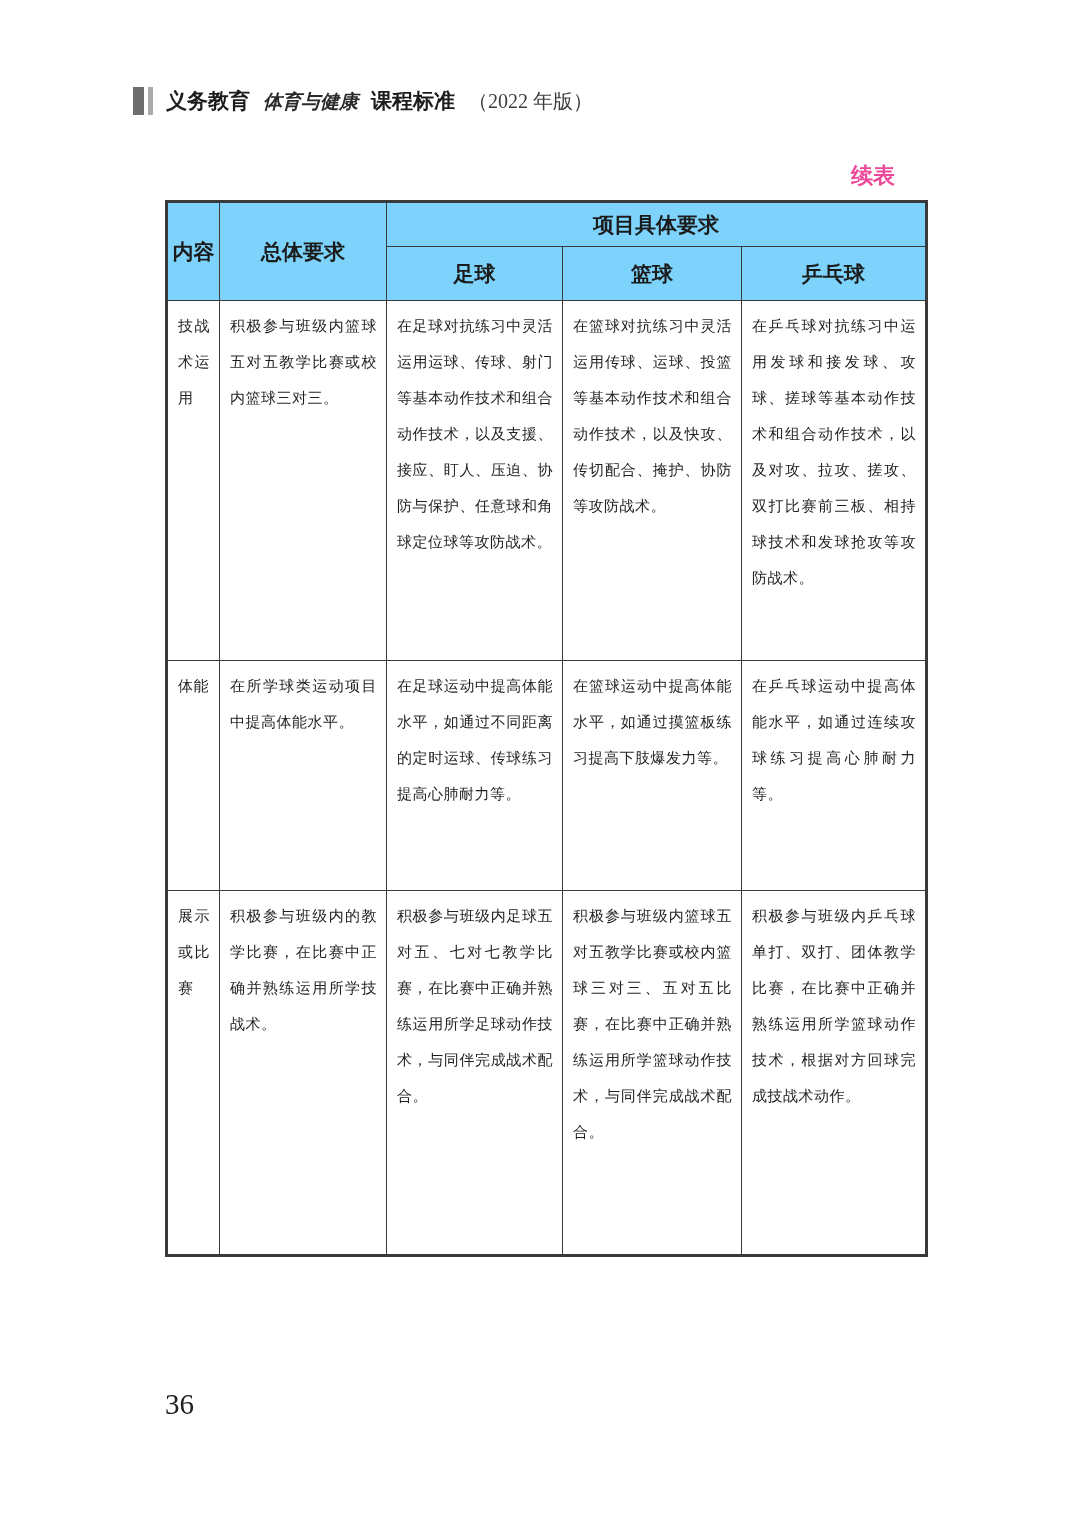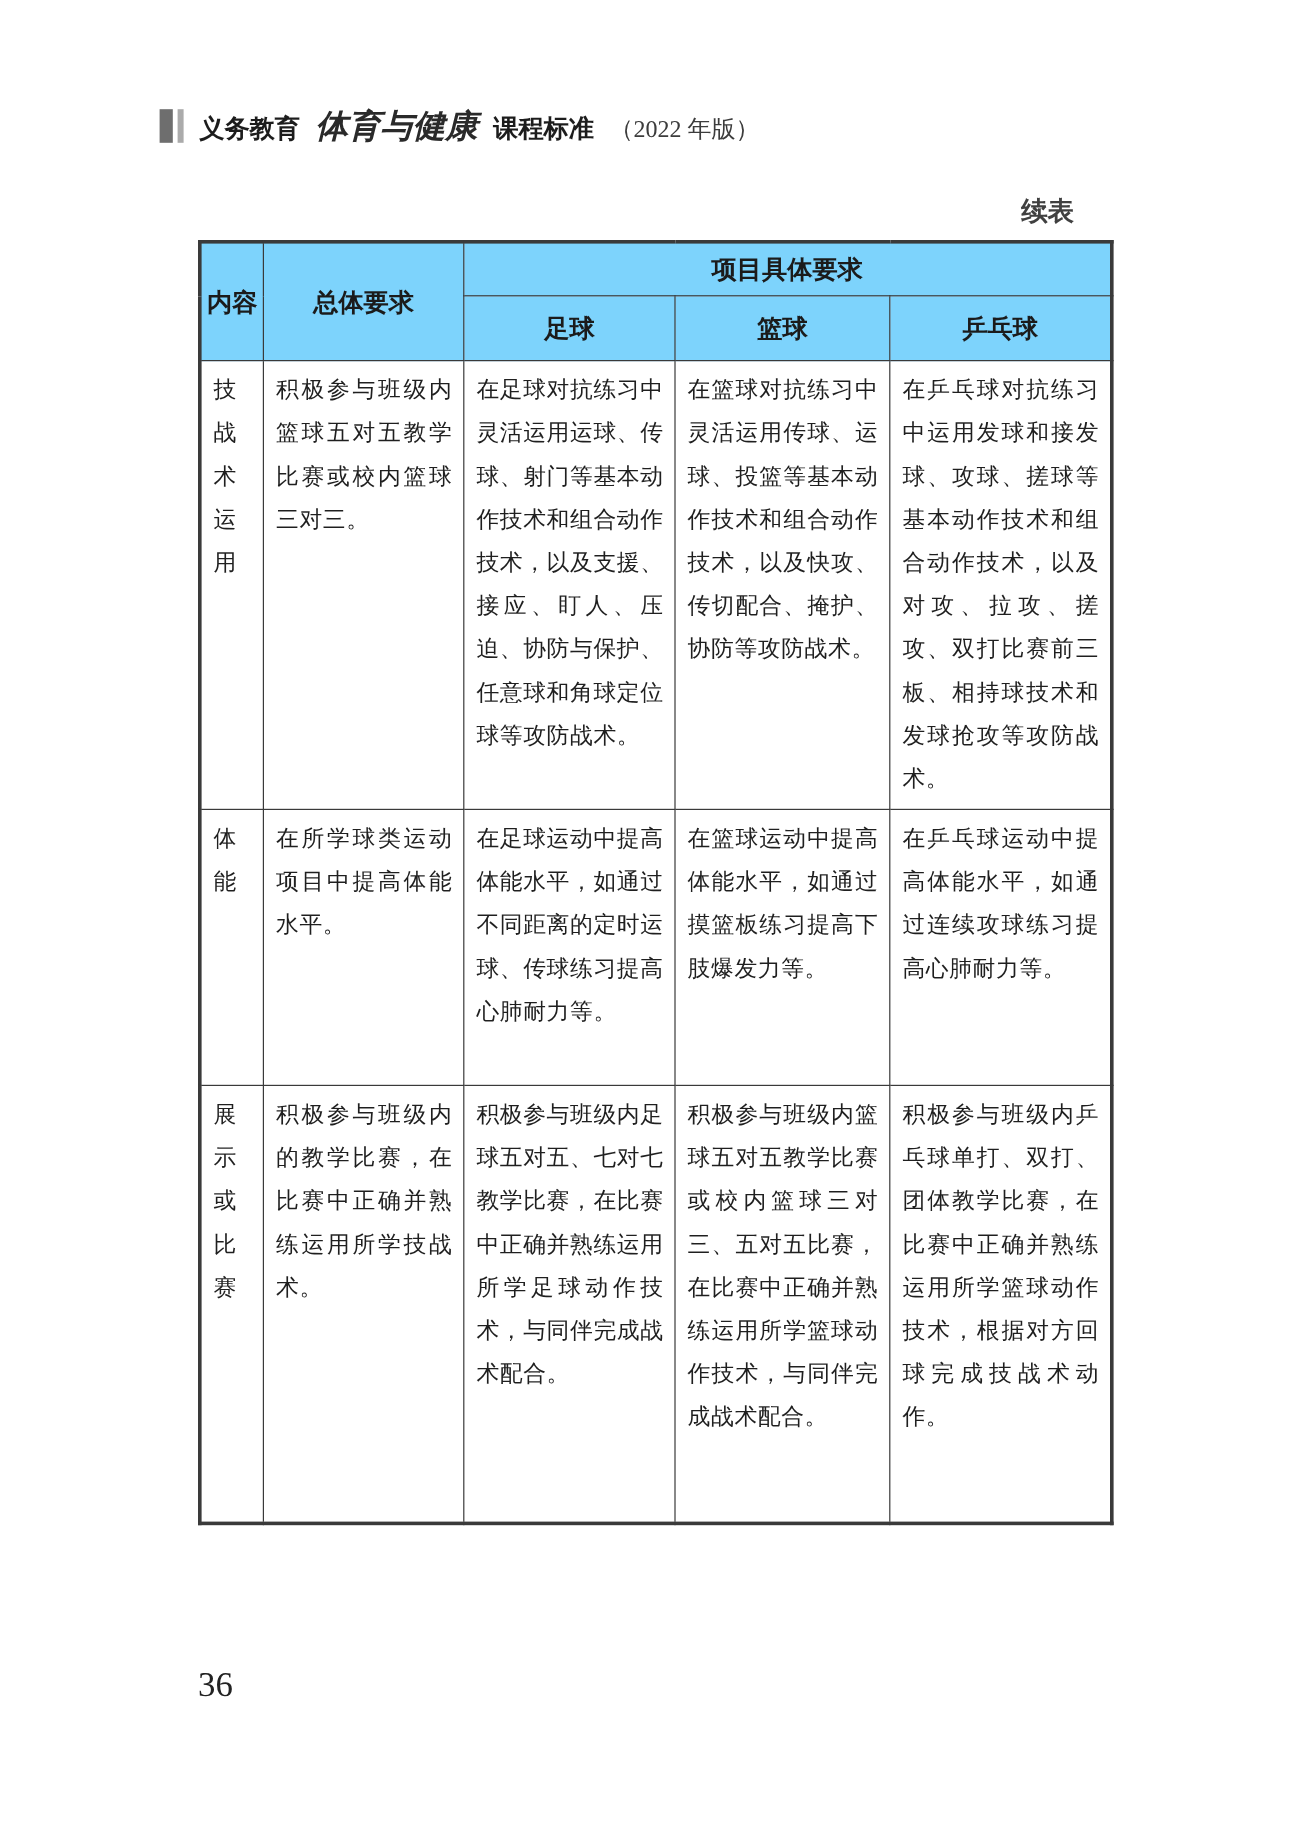--- a/index.html
+++ b/index.html
@@ -40,21 +40,21 @@
     font-family: "Liberation Sans", sans-serif;
     font-weight: bold;
     font-size: 21px;
     color: #1c1c1c;
     margin-right: 9px;
   }
   .seg-kai {
     font-family: "Liberation Serif", serif;
     font-style: italic;
     font-weight: bold;
-    font-size: 27px;
+    font-size: 19px;
     color: #2a2a2a;
     margin-right: 9px;
   }
   .seg-edition {
     font-family: Liberation Serif, serif;
     font-size: 20px;
     color: #3c3c3c;
   }
 
   
@@ -62,21 +62,21 @@
     position: absolute;
     left: 165px;
     top: 161px;
     width: 760px;
     box-sizing: border-box;
     padding-right: 30px;
     text-align: right;
     font-family: "Liberation Sans", sans-serif;
     font-weight: bold;
     font-size: 22px;
-    color: #404040;
+    color: #ec4899;
   }
 
   
   table.req {
     position: absolute;
     left: 165px;
     top: 200px;
     width: 760px;
     border-collapse: collapse;
     table-layout: fixed;
@@ -100,21 +100,21 @@
   tr.h2 th { height: 54px; }
 
   col.c-content    { width: 53px; }
   col.c-overall    { width: 167px; }
   col.c-football   { width: 176px; }
   col.c-basketball { width: 179px; }
   col.c-tt         { width: 185px; }
 
   table.req td {
     vertical-align: top;
-    font-size: 19px;
+    font-size: 15px;
     line-height: 36px;
     padding: 7px 9px 6px 10px;
     text-align: justify;
     text-justify: inter-character;
     text-align-last: left;
     color: #1f1f1f;
     letter-spacing: 0.5px;
   }
   td.label-cell {
     vertical-align: middle;

